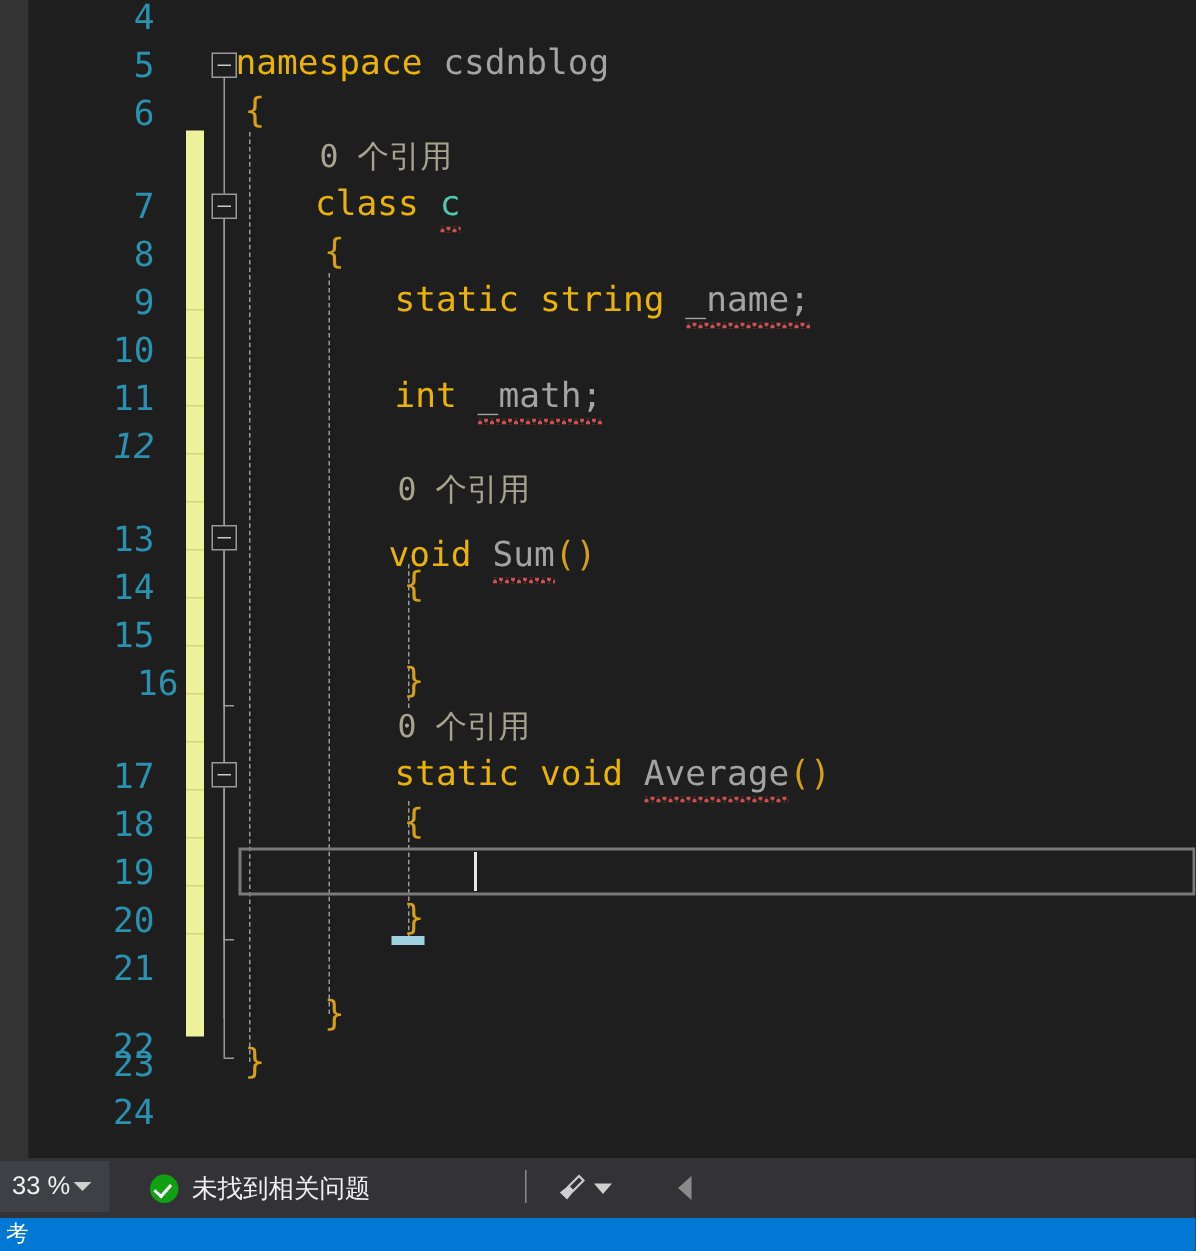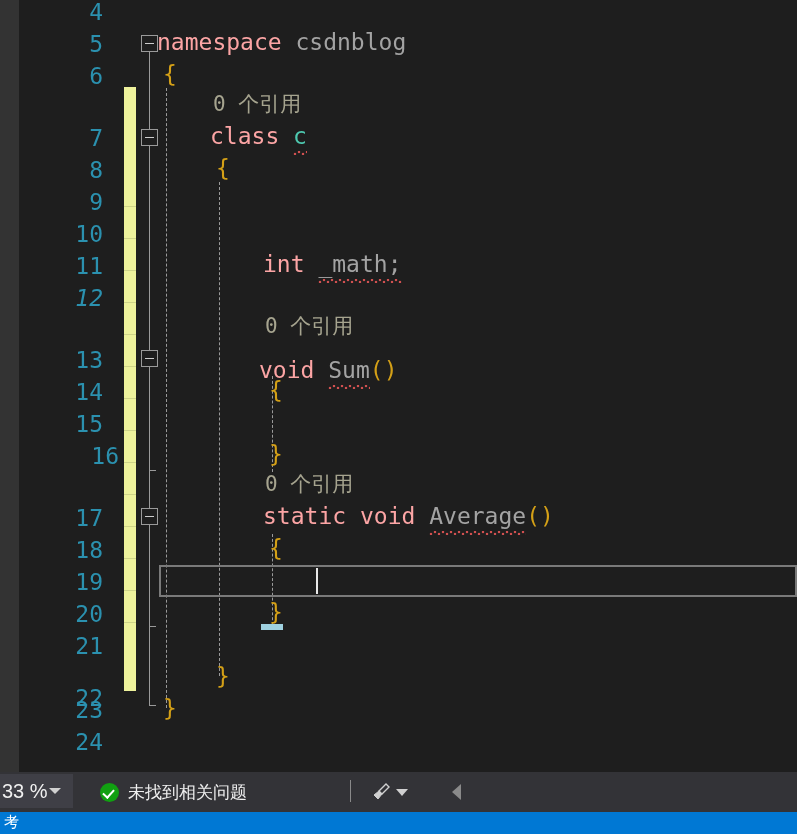--- a/index.html
+++ b/index.html
@@ -106,21 +106,21 @@
   }
 
   
   .code {
     position: absolute;
     font-family: "DejaVu Sans Mono", monospace;
     font-size: 23px;
     line-height: 32px;
     color: #dcdcdc;
   }
-  .kw   { color: #fca5a5; }
+  .kw   { color: #eab308; }
   .type { color: #4ec9b0; }
   .ident{ color: #a3a3a3; }
   .brace{ color: #d4a017; }
   .lens {
     color: #a6a48f;
     font-size: 21px;
   }
 
   
   .squig {
@@ -179,22 +179,22 @@
     left: 0; top: 2px;
     width: 73px;
     height: 34px;
     background: #3f3f46;
     display: flex;
     align-items: center;
   }
   .zoombox .zval {
     color: #f0f0f0;
     font-family: "Liberation Sans", sans-serif;
-    font-size: 20px;
-    margin-left: 2px;
+    font-size: 17px;
+    margin-left: 8px;
   }
   .zoombox .zarrow {
     position: absolute;
     right: 12px;
     top: 14px;
     width: 0; height: 0;
     border-left: 6px solid transparent;
     border-right: 6px solid transparent;
     border-top: 6px solid #d0d0d0;
   }
@@ -359,20 +359,21 @@
     <div class="code" style="left:138px; top:26px;"><span class="kw">namespace</span><span> </span><span class="ident">csdnblog</span></div>
 
     <div class="code brace" style="left:144px; top:58px;">{</div>
 
     <div class="code lens" style="left:194px; top:88px;">0 个引用</div>
 
     <div class="code" style="left:191px; top:120px;"><span class="kw">class</span><span> </span><span class="type squig">c</span></div>
 
     <div class="code brace" style="left:197px; top:152px;">{</div>
 
+    <div class="code" style="left:244px; top:184px;"><span class="kw">static</span><span> </span><span class="kw">string</span><span> </span><span class="ident squig">_name;</span></div>
 
 
     <div class="code" style="left:244px; top:248px;"><span class="kw">int</span><span> </span><span class="ident squig">_math;</span></div>
 
 
     <div class="code lens" style="left:246px; top:310px;">0 个引用</div>
 
     <div class="code" style="left:240px; top:342px;margin-top:12px;"><span class="kw">void</span><span> </span><span class="ident squig">Sum</span><span class="brace">()</span></div>
 
     <div class="code brace" style="left:250px; top:374px;">{</div>

